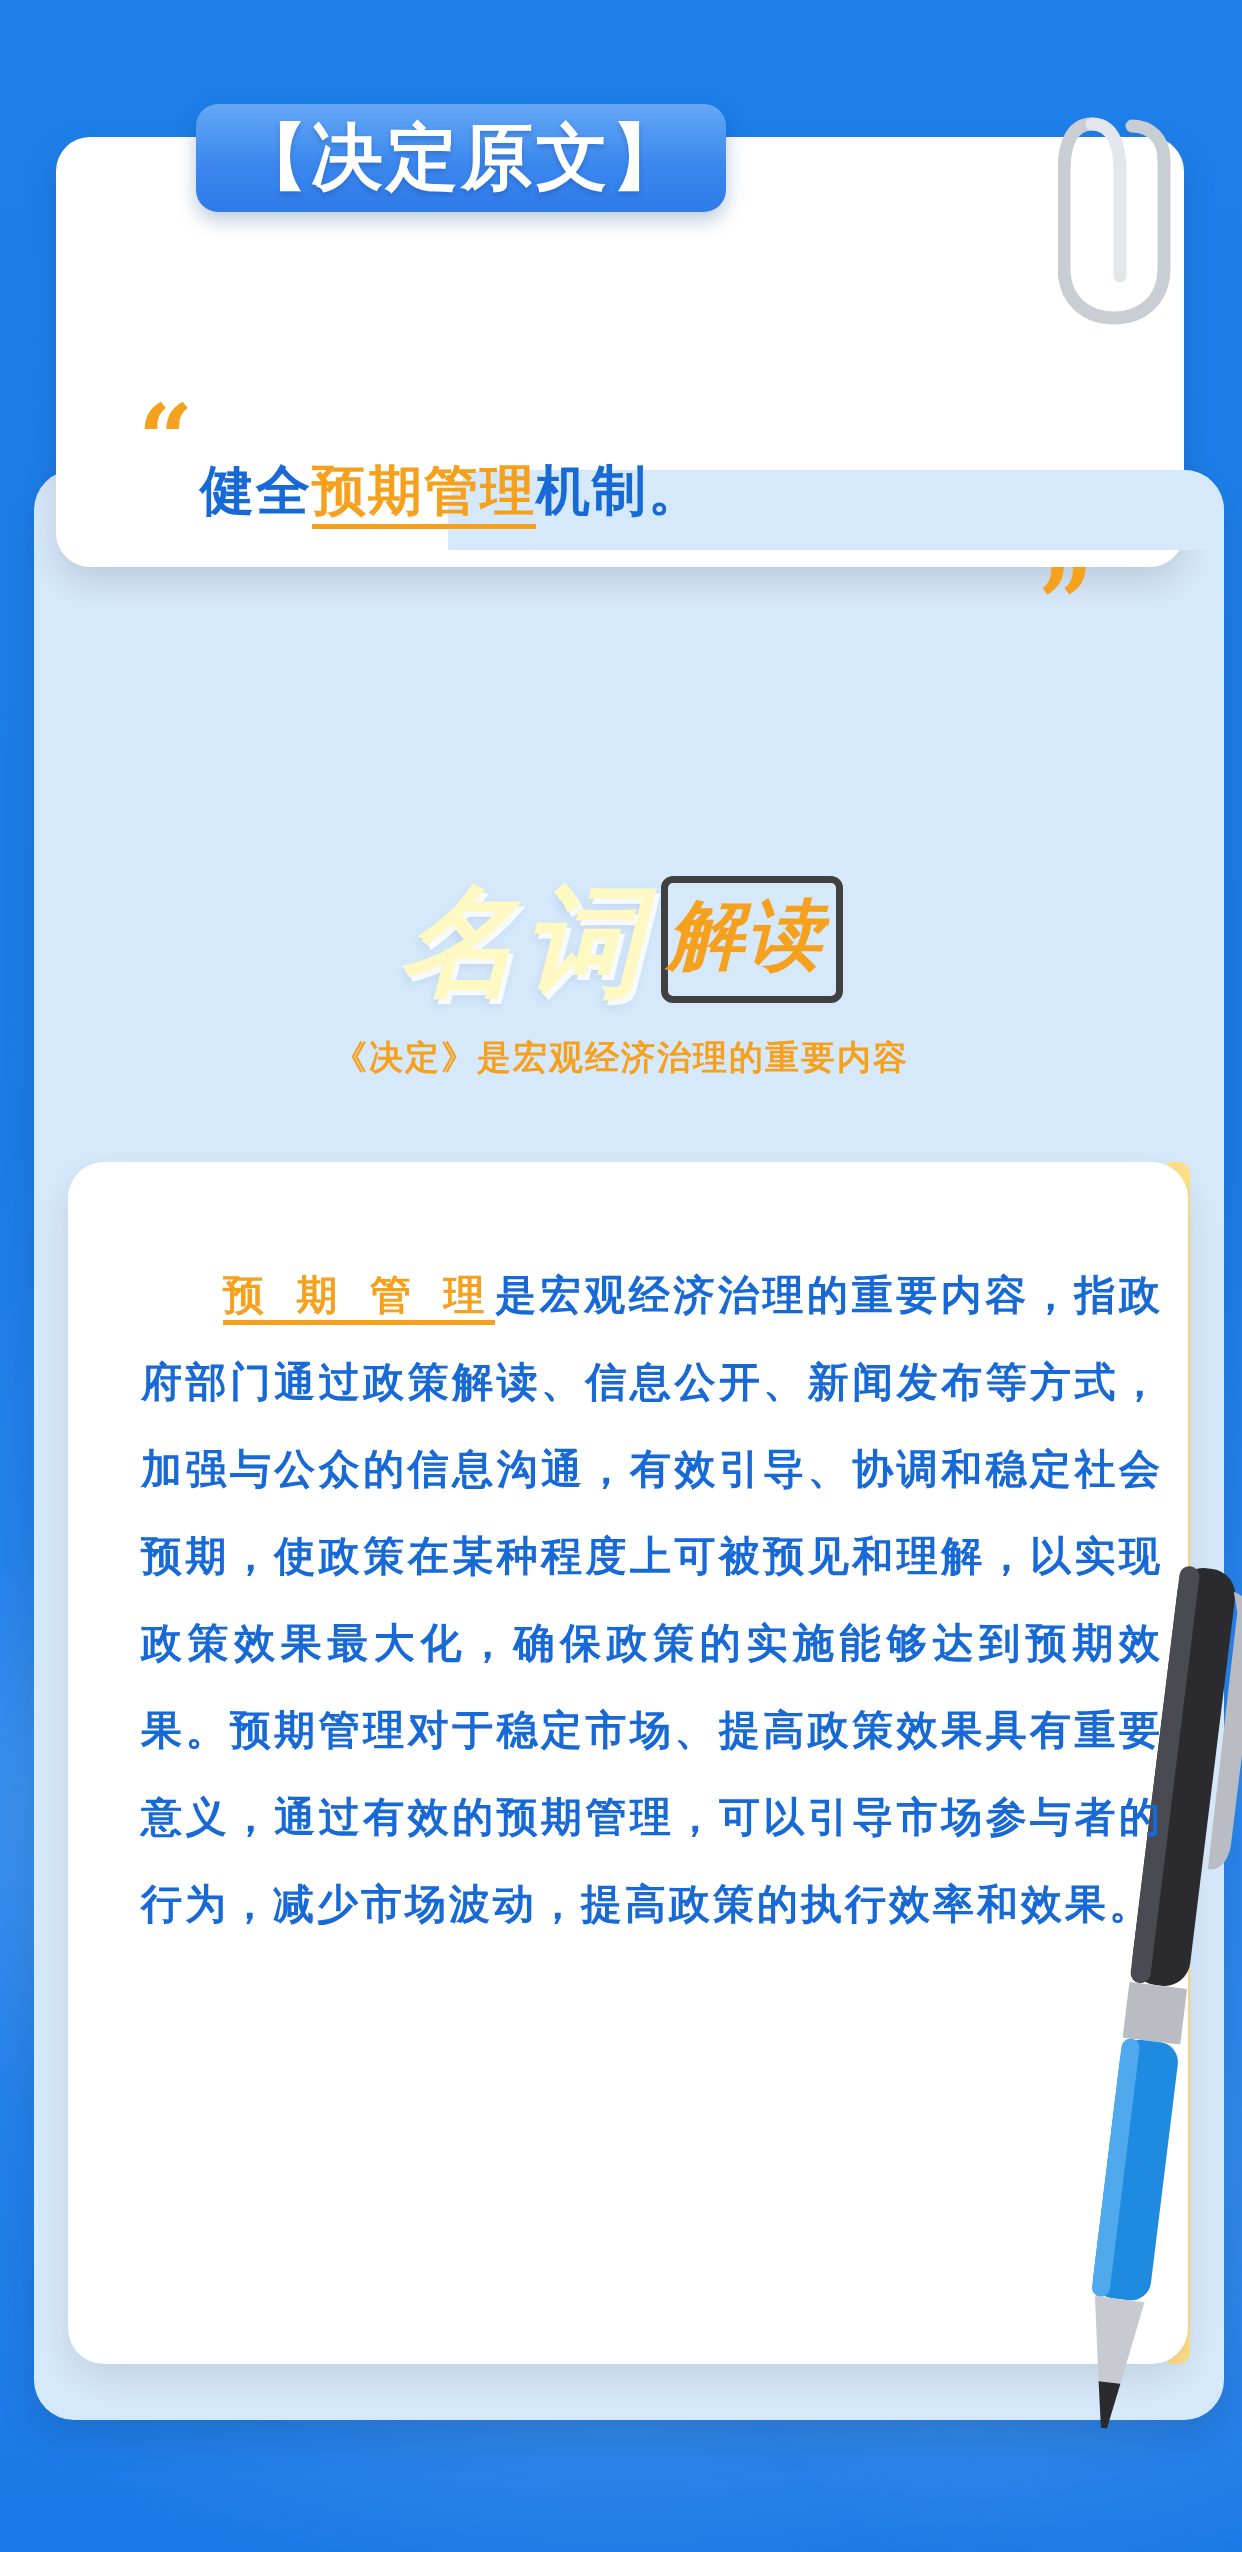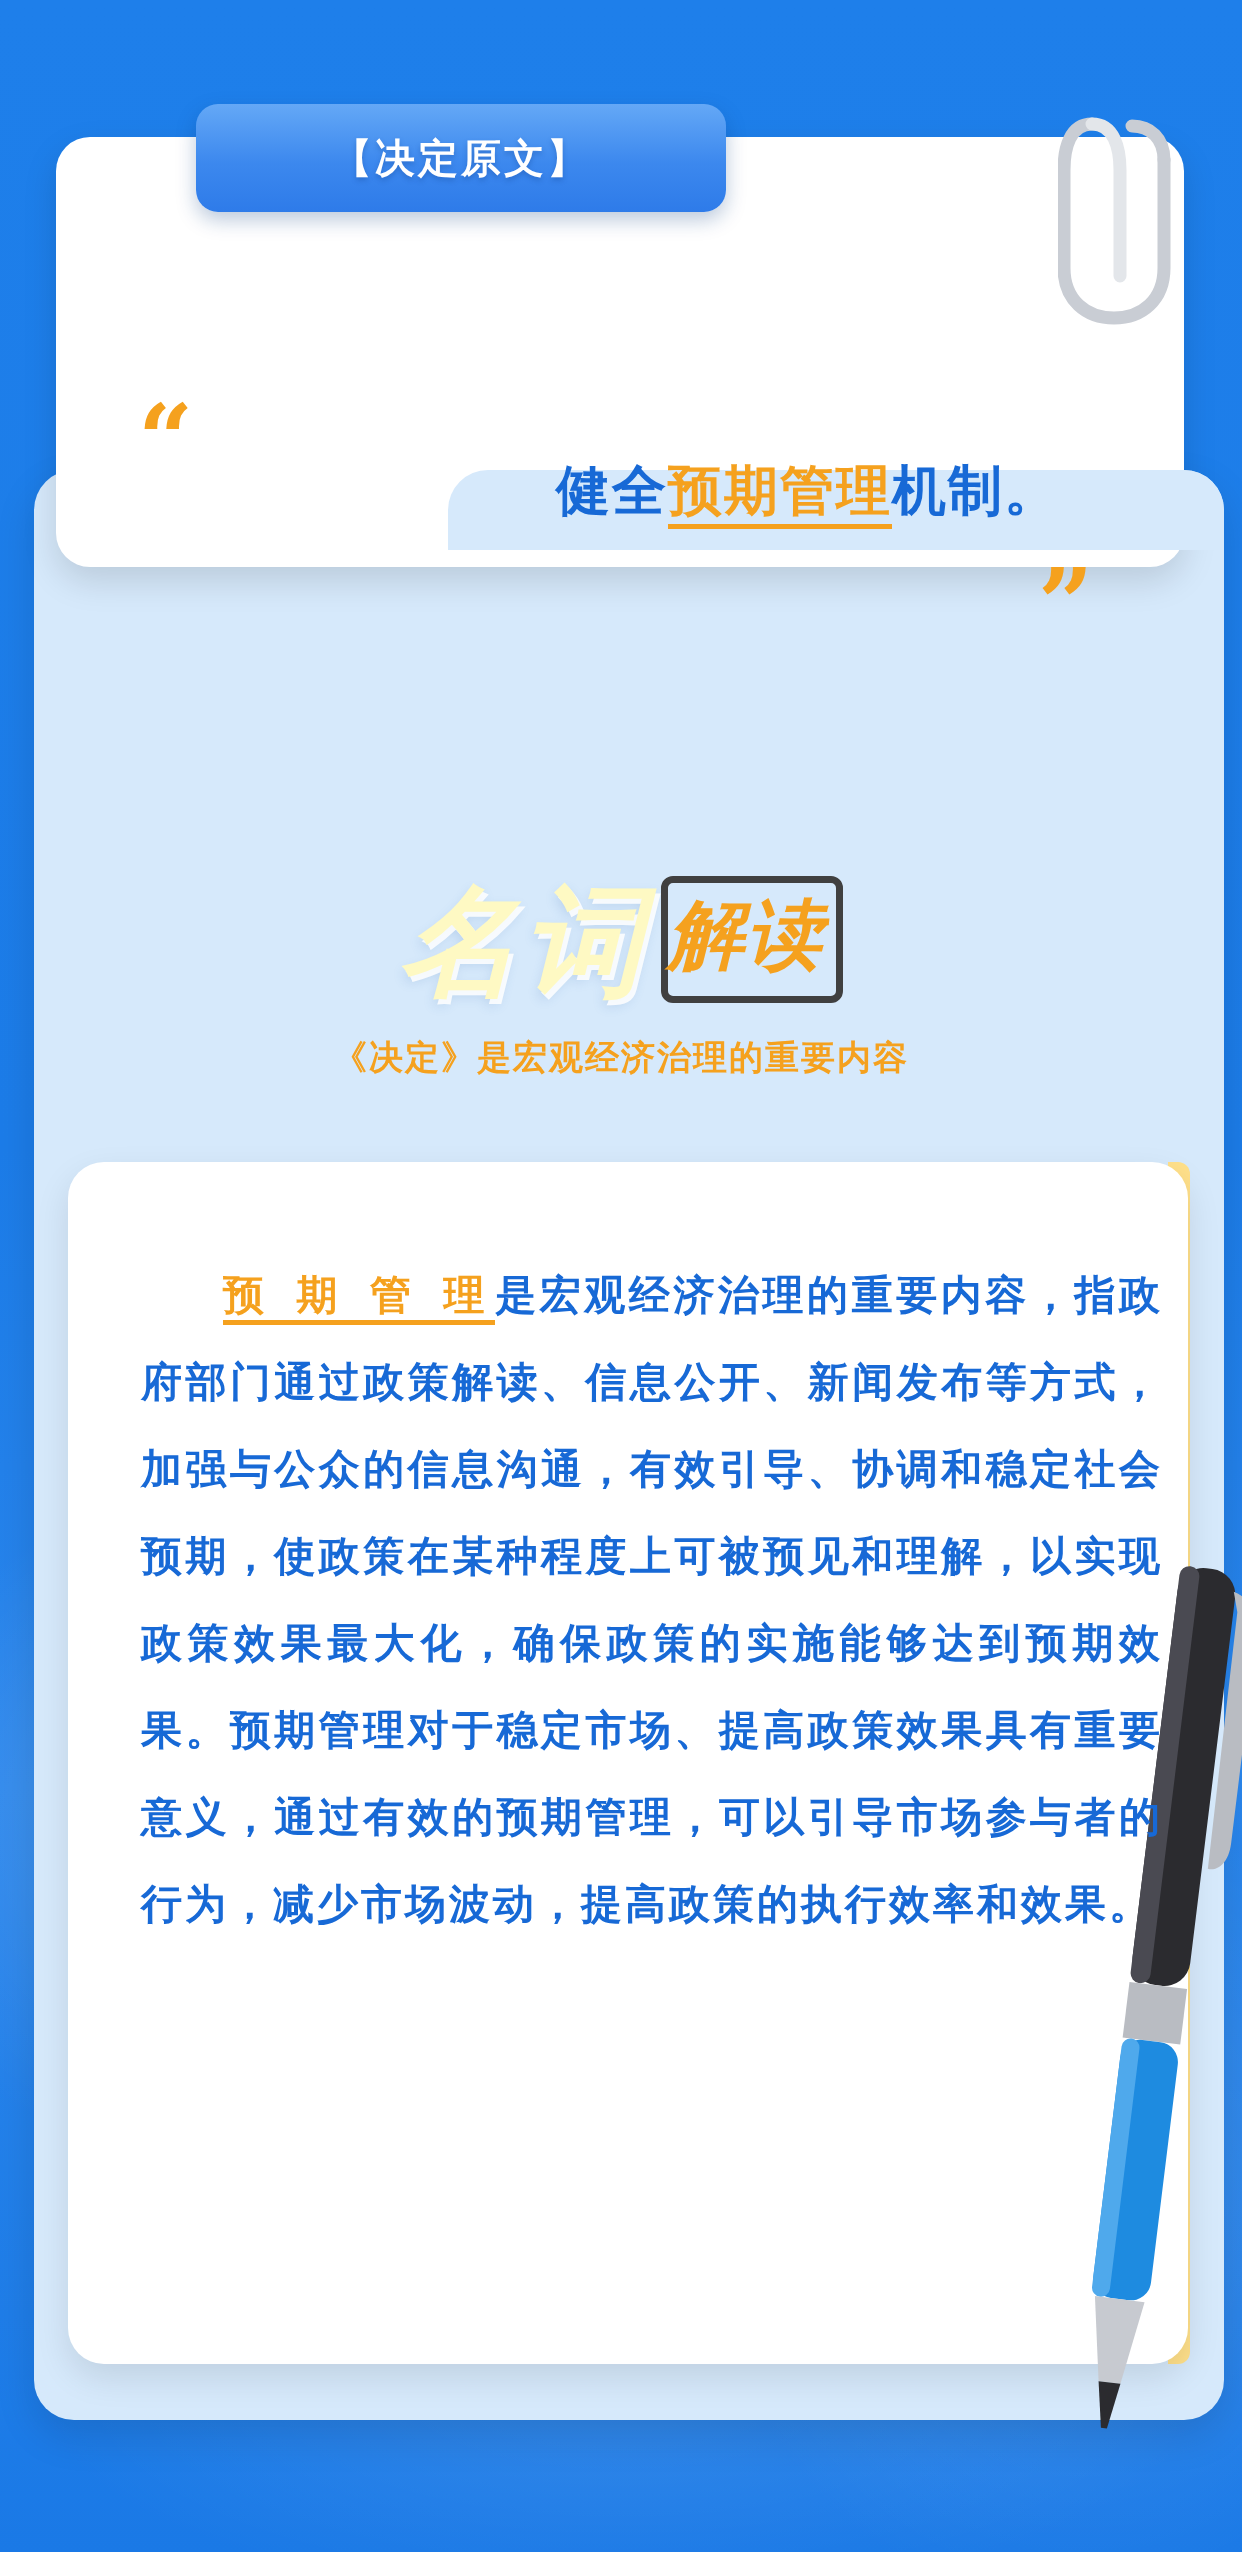--- a/index.html
+++ b/index.html
@@ -68,21 +68,21 @@
     height: 108px;
     border-radius: 22px;
     background: linear-gradient(180deg, #64A8F6 0%, #3C88EE 55%, #2E7BE9 100%);
     box-shadow: 0 8px 20px rgba(11,60,130,0.28);
     display: flex;
     align-items: center;
     justify-content: center;
   }
   .badge-title span {
     color: #FFFFFF;
-    font-size: 40px;
+    font-size: 72px;
     font-weight: bold;
     letter-spacing: 3px;
     text-shadow: 0 3px 5px rgba(20,70,150,0.35);
   }
 
   .quote-open, .quote-close {
     position: absolute;
     color: #F5A11E;
     font-size: 96px;
     font-weight: bold;
@@ -90,21 +90,21 @@
     font-family: "DejaVu Serif", "Liberation Serif", serif;
   }
   .quote-open { left: 138px; top: 392px; }
   .quote-close { left: 1038px; top: 556px; }
 
   .decision-line {
     position: absolute;
     left: 200px;
     top: 455px;
     width: 860px;
-    text-align: right;
+    text-align: left;
     font-size: 54px;
     font-weight: bold;
     color: #1769D6;
     letter-spacing: 2px;
     white-space: nowrap;
   }
   .decision-line .hl {
     color: #F5A11E;
     border-bottom: 5px solid #F5A11E;
     padding-bottom: 4px;

